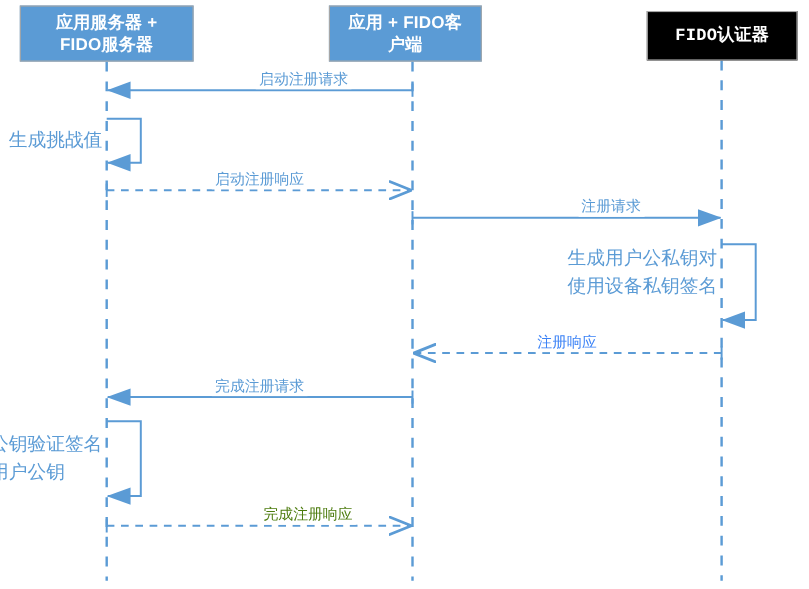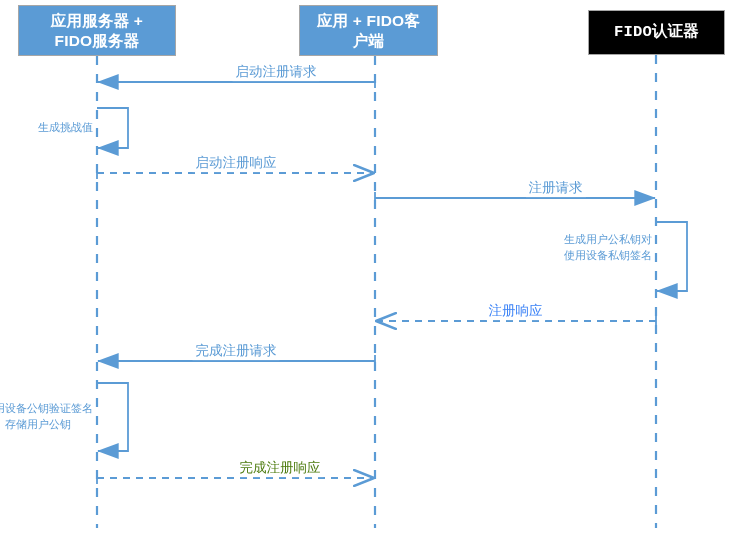--- a/index.html
+++ b/index.html
@@ -48,21 +48,21 @@
     line-height: 1.32;
     text-align: center;
     white-space: nowrap;
     background: #ffffff;
     padding: 0 3px;
     transform: translate(-50%, -50%);
   }
   .note-label {
     position: absolute;
     color: #5B9BD5;
-    font-size: 11px;
+    font-size: 17px;
     line-height: 1.45;
     text-align: center;
     white-space: nowrap;
     transform: translate(-50%, -50%);
   }
 </style>
 </head>
 <body>
 
 <div id="diagram-root">

